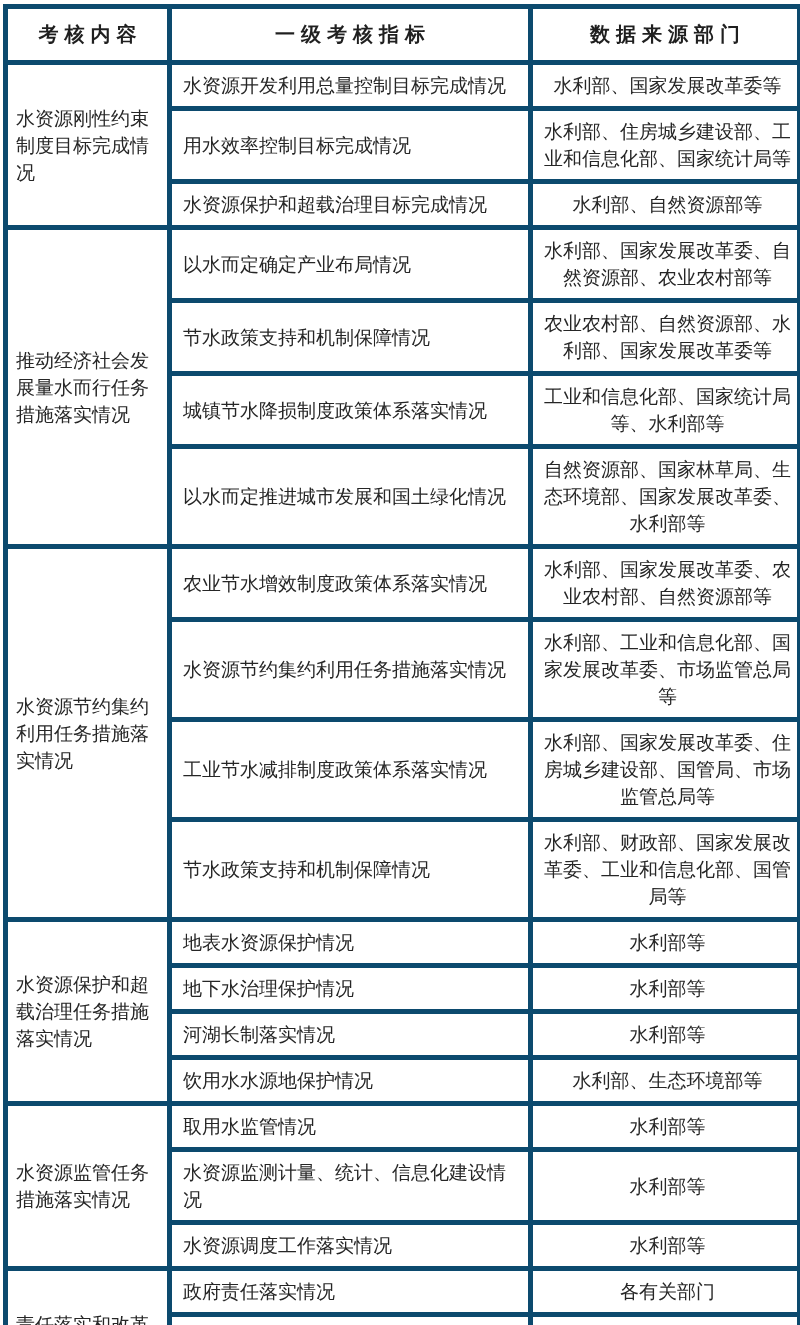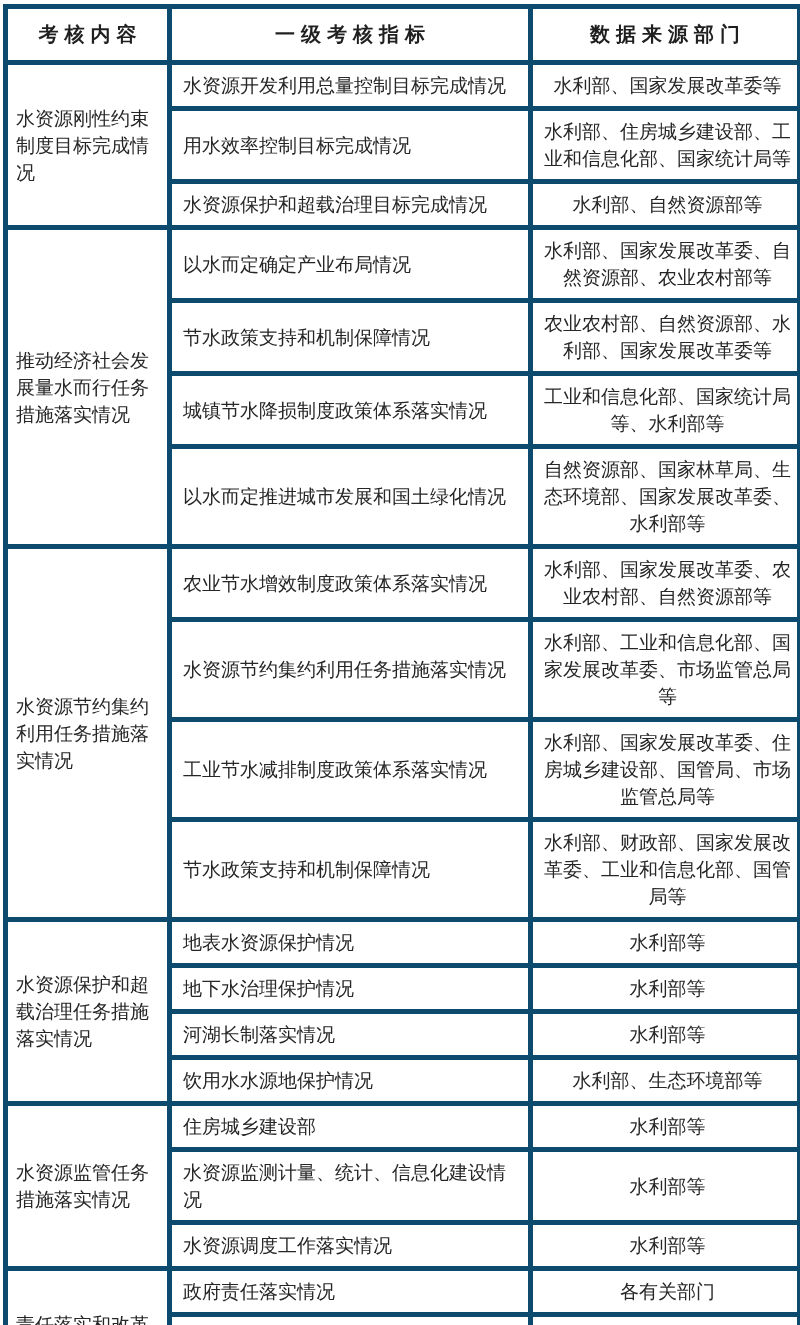--- a/index.html
+++ b/index.html
@@ -140,21 +140,21 @@
         <tr>
           <td class="cell-indicator">河湖长制落实情况</td>
           <td class="cell-source">水利部等</td>
         </tr>
         <tr>
           <td class="cell-indicator">饮用水水源地保护情况</td>
           <td class="cell-source">水利部、生态环境部等</td>
         </tr>
         <tr>
           <td rowspan="3" class="cell-content">水资源监管任务措施落实情况</td>
-          <td class="cell-indicator">住房城乡建设部</td>
+          <td class="cell-indicator">取用水监管情况</td>
           <td class="cell-source">水利部等</td>
         </tr>
         <tr>
           <td class="cell-indicator">水资源监测计量、统计、信息化建设情况</td>
           <td class="cell-source">水利部等</td>
         </tr>
         <tr>
           <td class="cell-indicator">水资源调度工作落实情况</td>
           <td class="cell-source">水利部等</td>
         </tr>

